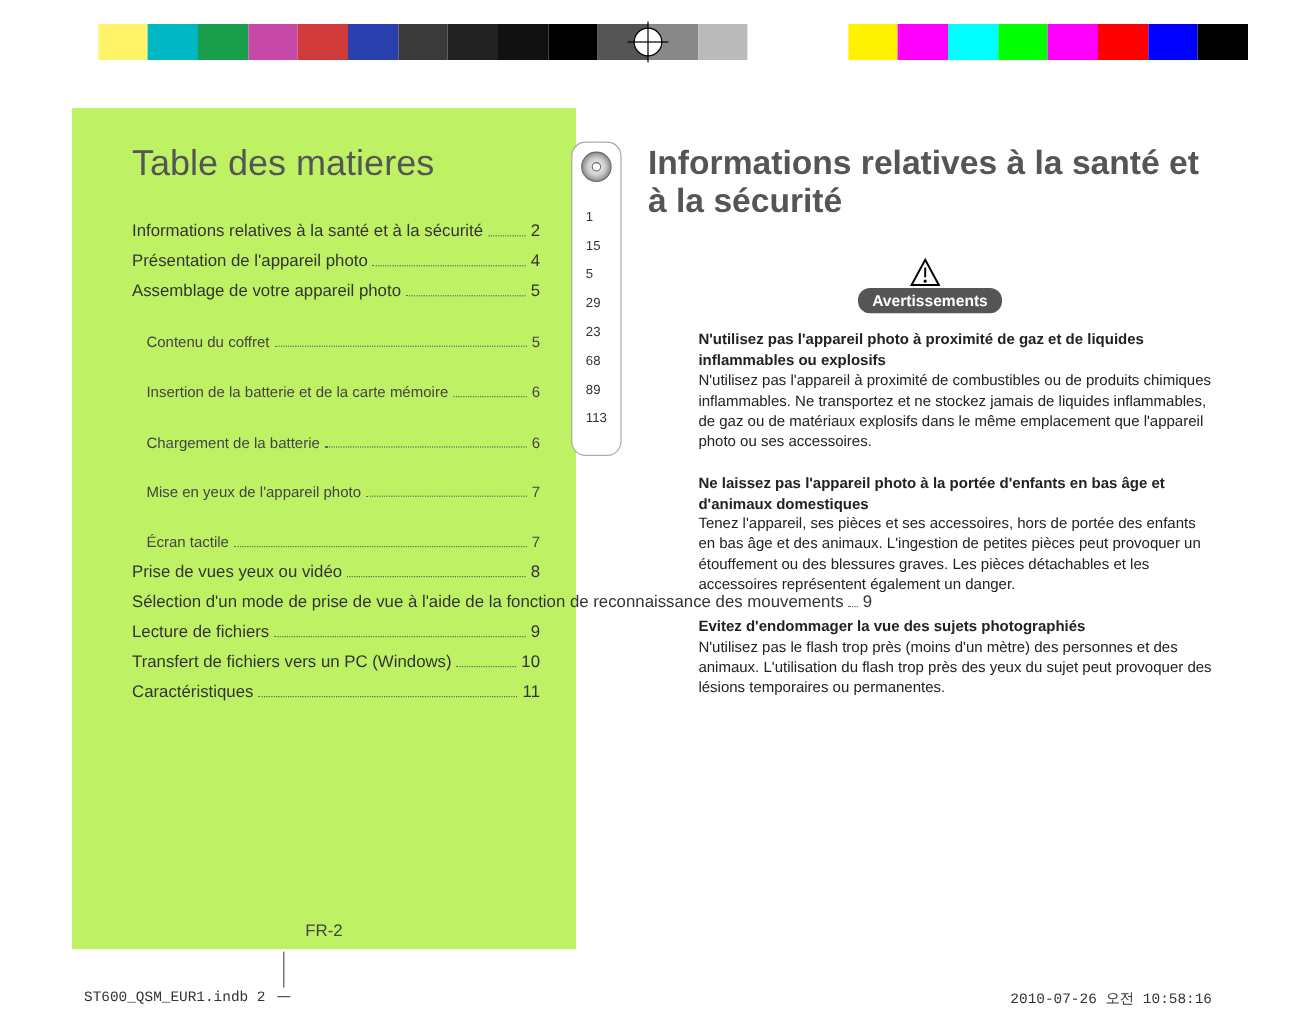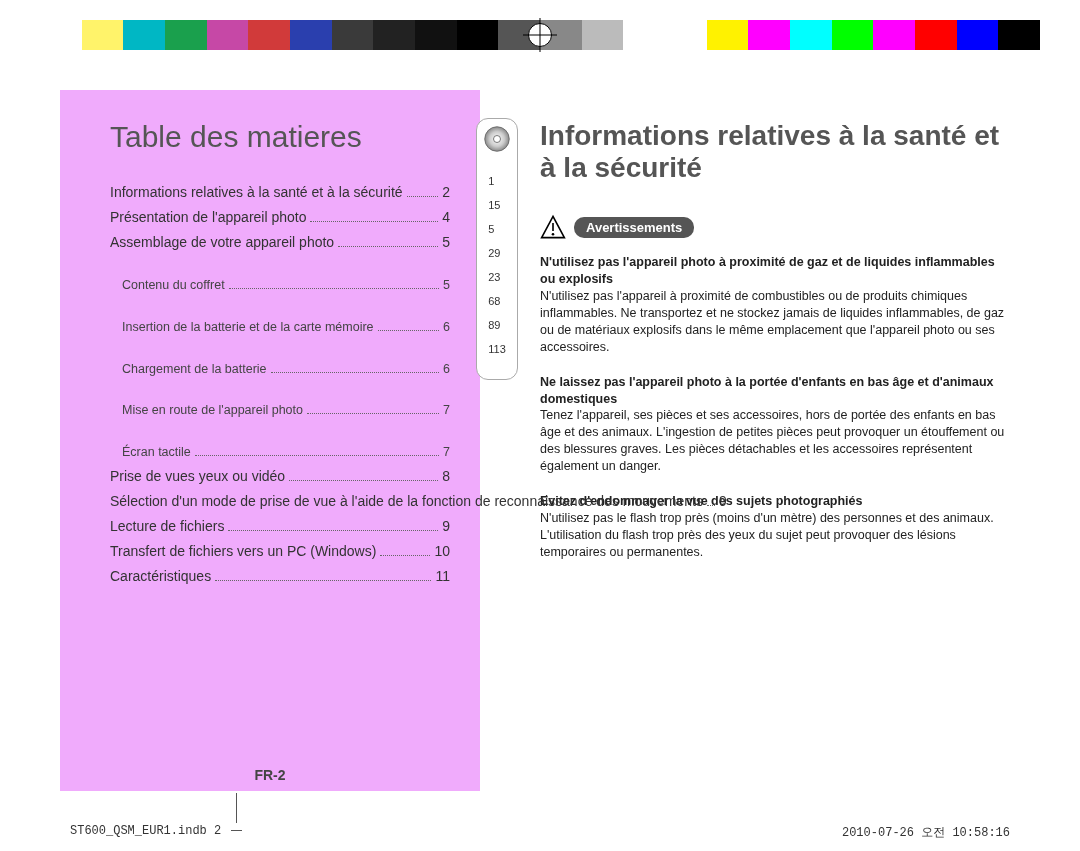--- a/index.html
+++ b/index.html
@@ -70,21 +70,21 @@
   
   .content {
     position: absolute;
     top: 90px;
     left: 60px;
     right: 60px;
     bottom: 60px;
     display: flex;
   }
   .left-col {
-    background: #f0abfc;
+    background: #bef264;
     width: 420px;
     padding: 30px 30px 20px 50px;
     box-sizing: border-box;
     position: relative;
   }
   .toc-title {
     font-size: 30px;
     font-weight: normal;
     color: #555;
     margin: 0 0 28px 0;
@@ -109,21 +109,20 @@
   }
   .toc-item .pg { flex: 0 0 auto; }
   .toc-sub { font-size: 12.5px; color: #444; padding-left: 12px; margin-top: 23px; }
   .page-num {
     position: absolute;
     bottom: 8px;
     left: 50%;
     transform: translateX(-50%);
     font-size: 14px;
     color: #444;
-    font-weight: bold;
   }
   
   .side-strip {
     position: absolute;
     right: -38px;
     top: 28px;
     width: 42px;
     border: 1px solid #aaa;
     border-radius: 12px;
     background: #fff;
@@ -149,39 +148,40 @@
     font-size: 28px;
     color: #555;
     line-height: 1.15;
     margin: 0 0 30px 0;
     font-family: "Helvetica Neue", Arial, sans-serif;
   }
   .warn-row {
     display: flex;
     align-items: center;
     margin-bottom: 14px;
+    flex-direction: column;
   }
   .warn-tri {
     width: 26px; height: 26px; margin-right: 8px;
   }
   .warn-chip {
     background: #555;
     color: #fff;
     font-size: 13px;
     font-weight: bold;
     padding: 3px 12px;
     border-radius: 10px;
   }
   .body-text {
     font-size: 12.5px;
     color: #222;
     line-height: 1.35;
   }
   .body-text strong { font-weight: bold; }
-  .para { margin-bottom: 18px; }
+  .para { margin-bottom: 18px; margin-left: 42px; }
   
   .footer {
     position: absolute;
     bottom: 10px;
     left: 70px;
     right: 70px;
     display: flex;
     justify-content: space-between;
     font-family: "Courier New", monospace;
     font-size: 12px;
@@ -267,21 +267,21 @@
             <span class="label">Insertion de la batterie et de la carte mémoire</span>
             <span class="dots"></span>
             <span class="pg">6</span>
           </div>
           <div class="toc-item toc-sub">
             <span class="label">Chargement de la batterie</span>
             <span class="dots"></span>
             <span class="pg">6</span>
           </div>
           <div class="toc-item toc-sub">
-            <span class="label">Mise en route de l'appareil photo</span>
+            <span class="label">Mise en yeux de l'appareil photo</span>
             <span class="dots"></span>
             <span class="pg">7</span>
           </div>
           <div class="toc-item toc-sub">
             <span class="label">Écran tactile</span>
             <span class="dots"></span>
             <span class="pg">7</span>
           </div>
           <div class="toc-item">
             <span class="label">Prise de vues yeux ou vidéo</span>

